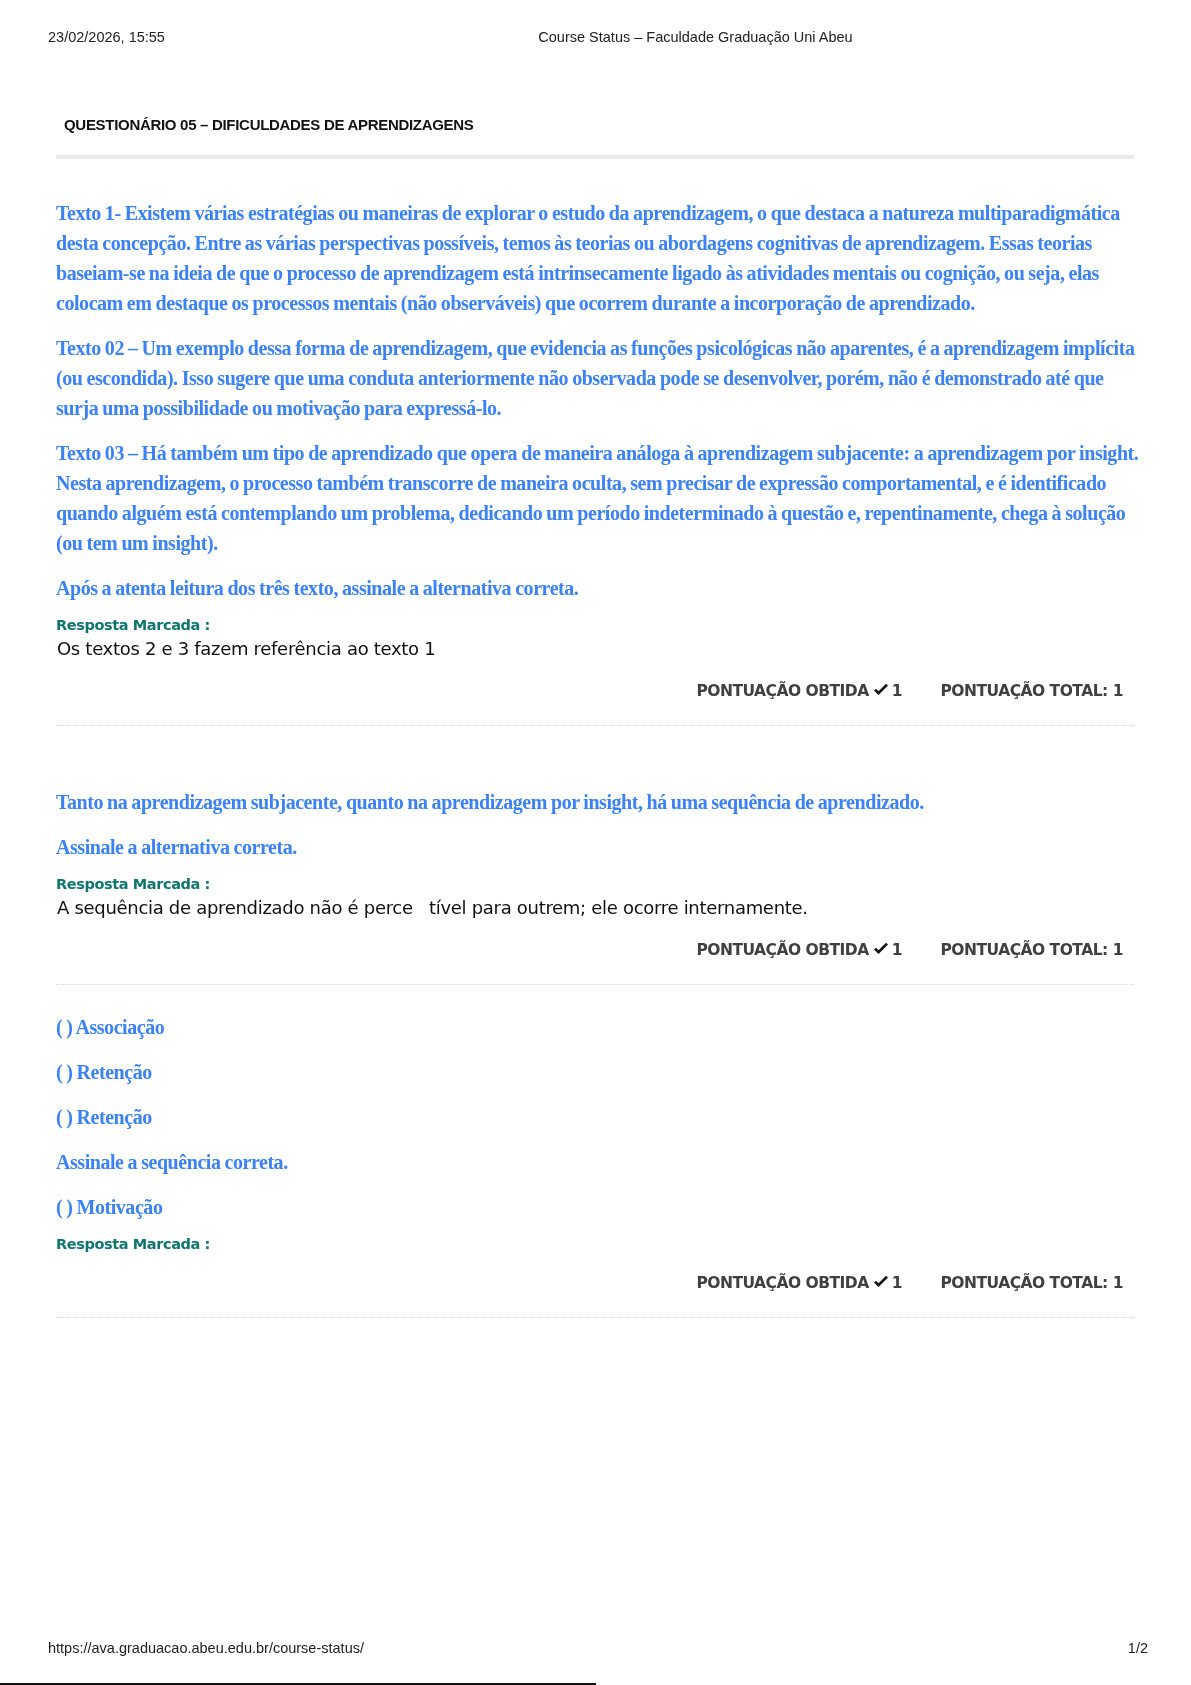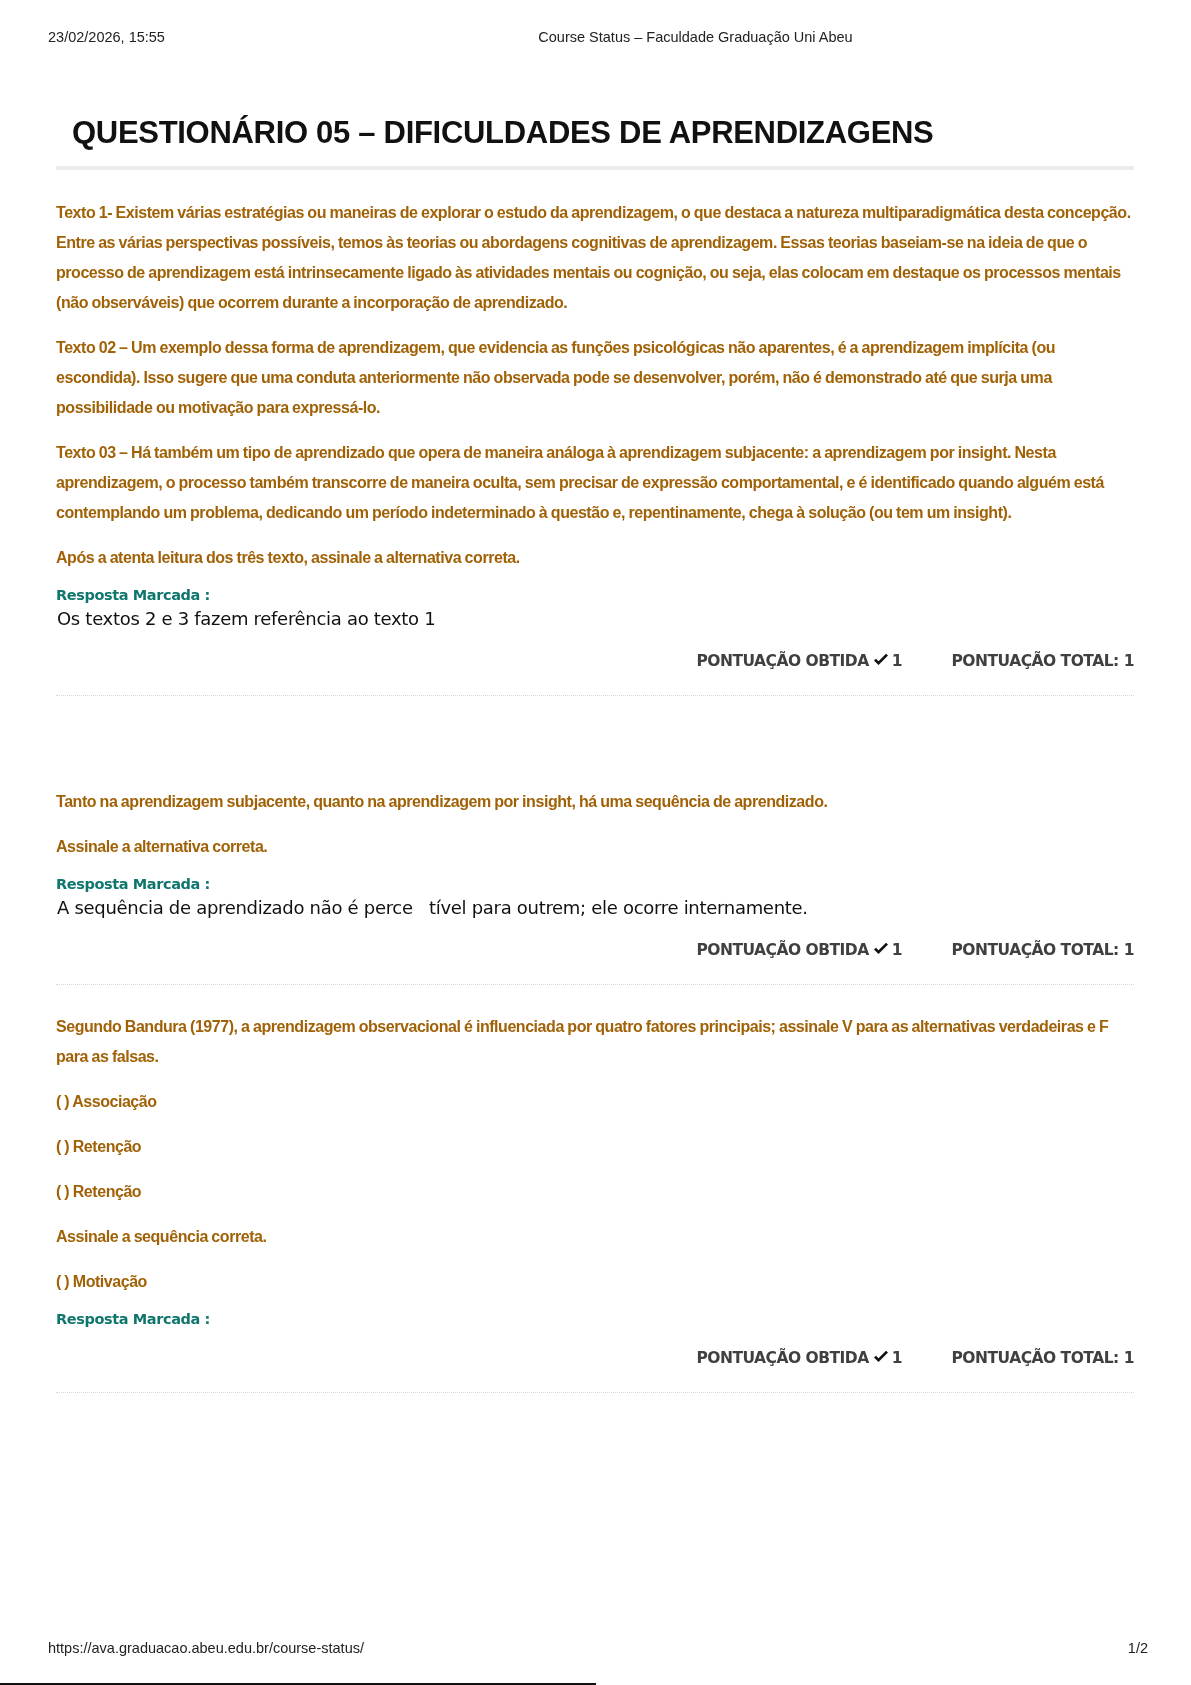--- a/index.html
+++ b/index.html
@@ -15,47 +15,47 @@
   .print-footer { top: 1640px; height: 20px; }
   .ph-date { position: absolute; left: 48px; top: 0; }
   .ph-title { position: absolute; left: 0; width: 1391px; text-align: center; top: 0; }
   .pf-url { position: absolute; left: 48px; top: 0; }
   .pf-page { position: absolute; right: 43px; top: 0; }
 
   .content { position: absolute; left: 56px; top: 100px; width: 1085px; }
 
   .quiz-title {
     font-family: "Liberation Sans", sans-serif; font-weight: bold;
-    font-size: 31px; letter-spacing: -0.3px; color: #111;
-    margin: 16px; height: 34px; line-height: 34px;
+    font-size: 15px; letter-spacing: -0.3px; color: #111;
+    margin: 8px; height: 34px; line-height: 34px;
   }
   .title-bar { margin-top: 13px; height: 4px; background: #ebebeb; width: 1078px; }
 
   .question { position: absolute; left: 56px; width: 1085px; }
   .q-para {
-    font-family: Liberation Sans, sans-serif; font-weight: bold;
-    font-size: 16px; line-height: 30px; letter-spacing: -0.45px;
-    color: #a16207; margin: 0 0 15px 0; word-spacing: -0.5px;
+    font-family: Liberation Serif, serif; font-weight: bold;
+    font-size: 20px; line-height: 30px; letter-spacing: -0.45px;
+    color: #3b82f6; margin: 0 0 15px 0; word-spacing: -0.5px;
   }
   .answer-label {
     font-family: "DejaVu Sans", sans-serif; font-weight: bold;
     font-size: 14.5px; letter-spacing: -0.4px; line-height: 19px; color: #0f766e;
     margin-top: -2px;
   }
   .answer-value {
     font-family: "DejaVu Sans", sans-serif; font-size: 18px;
     letter-spacing: -0.3px; line-height: 27px; color: #111; margin-left: 1px;
   }
   .score-row {
     position: relative; height: 26px; margin-top: 20px; width: 1078px;
     font-family: "DejaVu Sans", sans-serif; font-weight: bold;
     font-size: 15.5px; letter-spacing: -0.5px; color: #404040;
   }
   .score-obtained { position: absolute; right: 232px; top: 0; white-space: nowrap; }
-  .score-total { position: absolute; right: 0; top: 0; white-space: nowrap; }
+  .score-total { position: absolute; right: 11px; top: 0; white-space: nowrap; }
   .check-icon { display: inline-block; width: 16px; height: 14px; vertical-align: -1px; margin: 0 3px 0 4px; }
   .separator {
     height: 0; border-top: 1px dotted #d8d8d8; width: 1078px; margin-top: 17px;
   }
   .bottom-rule { position: absolute; left: 0; top: 1683px; height: 2px; width: 596px; background: #111; }
 </style>
 </head>
 <body>
 
 <div class="print-header">
@@ -96,21 +96,20 @@
       <span>PONTUAÇÃO OBTIDA</span><svg class="check-icon" viewBox="0 0 16 14">
           <path d="M1 7.5 L5.5 12 L15 2.5 L13 0.8 L5.5 8.3 L3 5.8 Z" fill="#111"></path>
         </svg><span>1</span>
     </span>
     <span class="score-total">PONTUAÇÃO TOTAL: 1</span>
   </div>
   <div class="separator"></div>
 </div>
 
 <div class="question" style="top:1012px;">
-  <p class="q-para">Segundo Bandura (1977), a aprendizagem observacional é influenciada por quatro fatores principais; assinale V para as alternativas verdadeiras e F para as falsas.</p>
   <p class="q-para">( ) Associação</p>
   <p class="q-para">( ) Retenção</p>
   <p class="q-para">( ) Retenção</p>
   <p class="q-para">Assinale a sequência correta.</p>
   <p class="q-para">( ) Motivação</p>
   <div class="answer-label">Resposta Marcada :</div>
   <div class="score-row">
     <span class="score-obtained">
       <span>PONTUAÇÃO OBTIDA</span><svg class="check-icon" viewBox="0 0 16 14">
           <path d="M1 7.5 L5.5 12 L15 2.5 L13 0.8 L5.5 8.3 L3 5.8 Z" fill="#111"></path>

